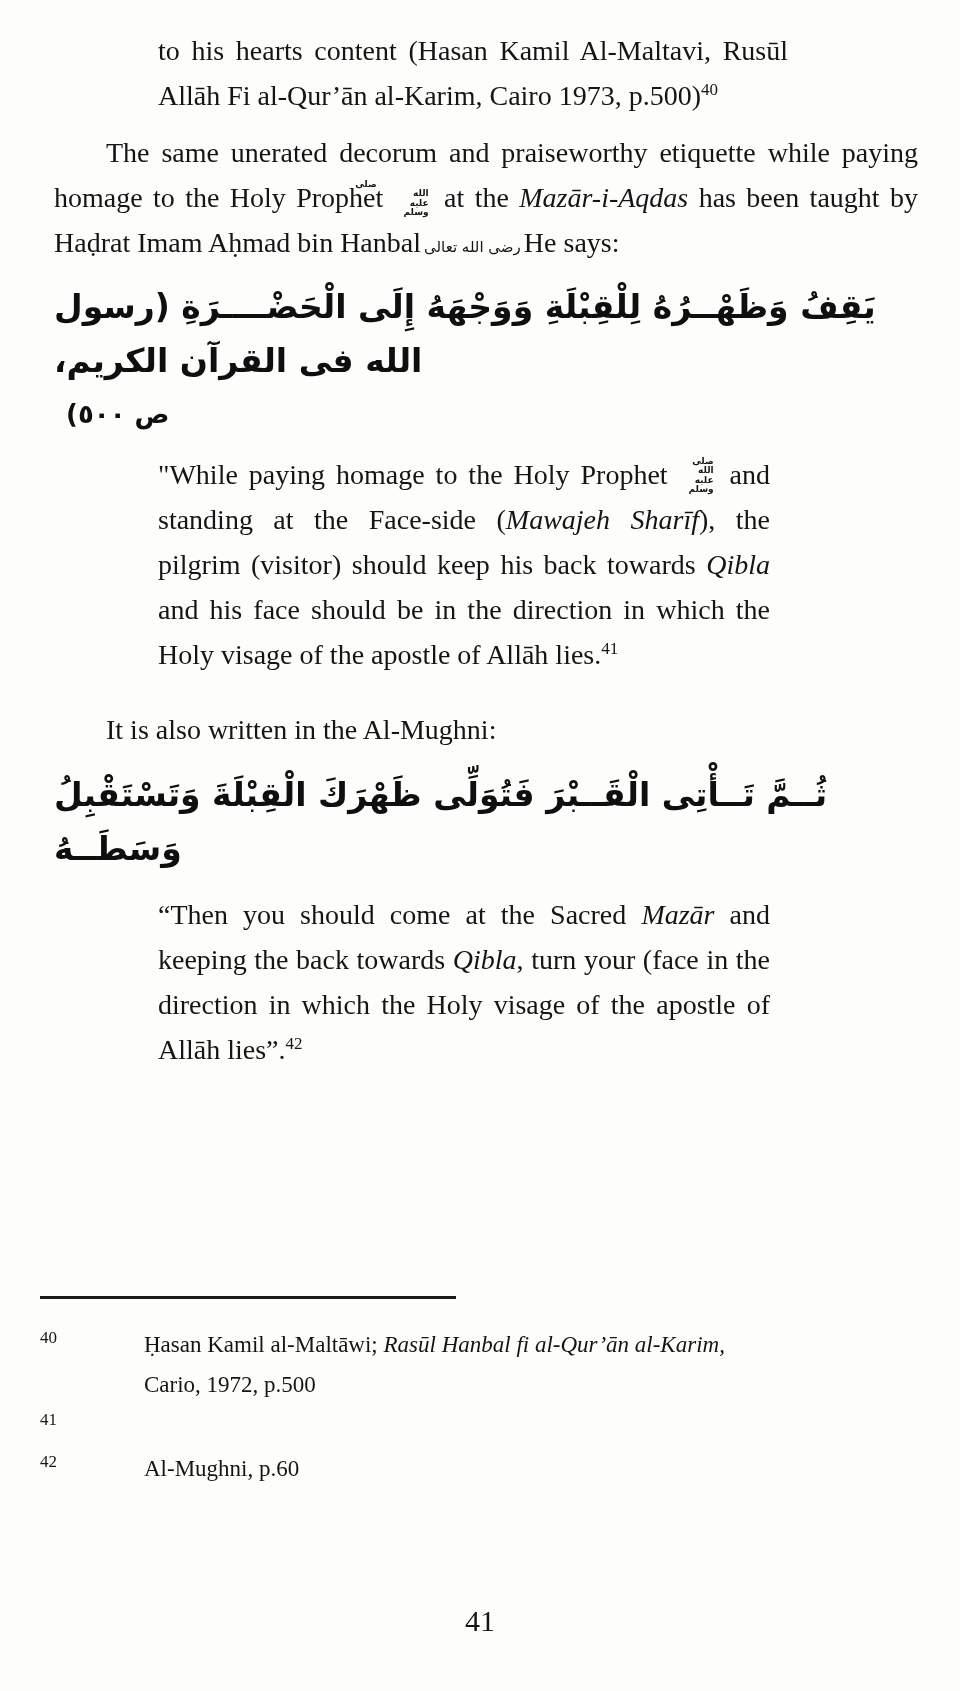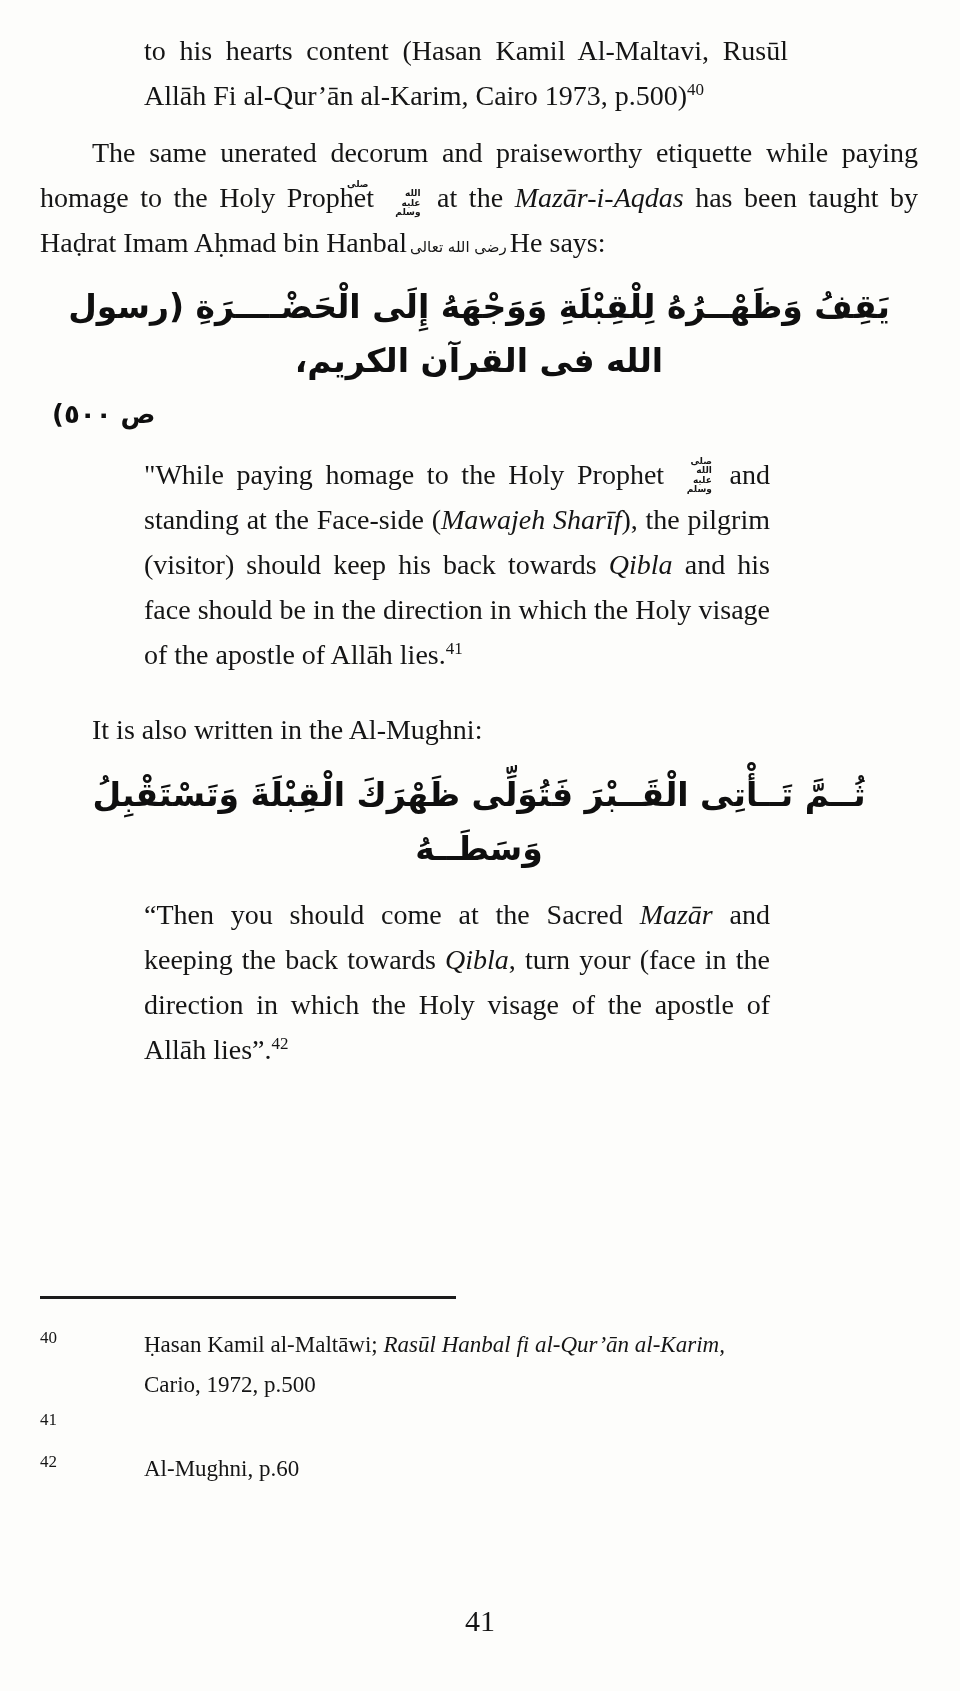--- a/index.html
+++ b/index.html
@@ -8,21 +8,21 @@
     background: #fdfdfb;
   }
   .page {
     position: relative;
     width: 960px;
     height: 1691px;
     box-sizing: border-box;
     background: #fdfdfb;
     color: #151515;
     font-family: "Liberation Serif", "DejaVu Serif", serif;
-    padding: 26px 42px 0 40px;
+    padding: 26px 42px 0 54px;
     overflow: hidden;
   }
   .body-text { font-size: 28px; line-height: 45px; }
   .just { text-align: justify; }
   .opening { margin: 2px 130px 0 104px; }
   .para1 { margin-top: 12px; text-indent: 52px; }
   .para2 { margin-top: 30px; text-indent: 52px; }
   .quote1 { margin: 12px 148px 0 104px; }
   .quote2 { margin: 16px 148px 0 104px; }
   .it { font-style: italic; }
@@ -50,21 +50,21 @@
     unicode-bidi: isolate;
   }
   .arabic-block {
     direction: rtl;
     font-family: "DejaVu Sans", sans-serif;
     font-weight: 700;
     color: #0f0f0f;
   }
   .arabic1 { margin-top: 10px; }
   .arabic2 { margin-top: 16px; }
-  .arabic-block .l1 { font-size: 33px; line-height: 54px; text-align: center; }
+  .arabic-block .l1 { font-size: 33px; line-height: 54px; text-align: left; }
   .arabic-block .l2 { font-size: 26px; line-height: 52px; text-align: left; }
   .arabic1 .l2 { padding-left: 12px; }
   .arabic2 .l2 { padding-left: 55px; }
   .footnotes {
     position: absolute;
     top: 1296px;
     left: 40px;
     right: 42px;
   }
   .fn-rule {

